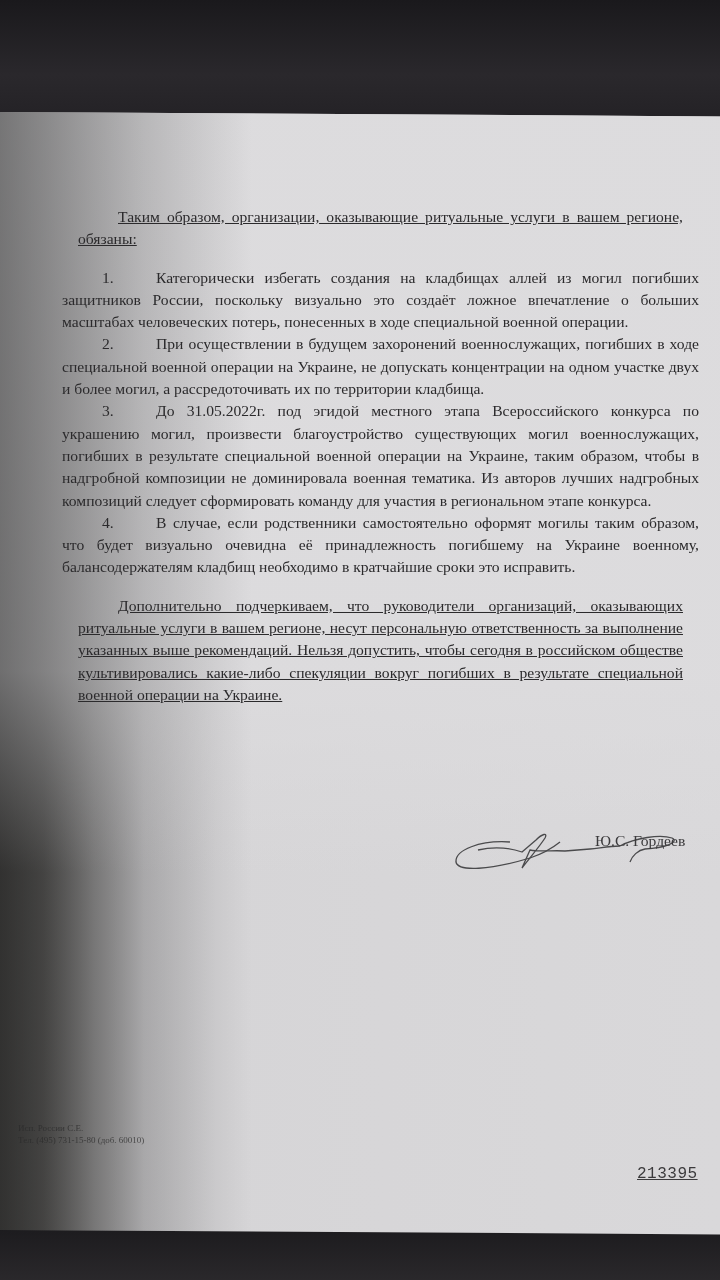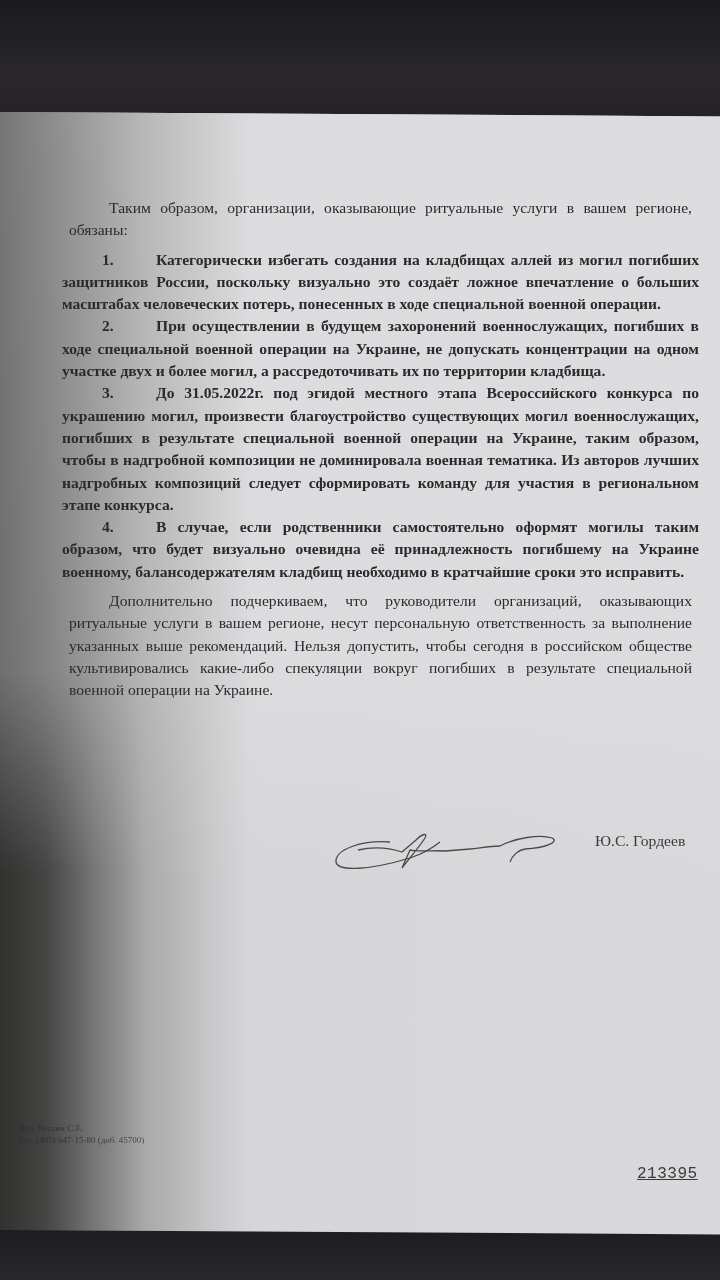--- a/index.html
+++ b/index.html
@@ -30,25 +30,25 @@
   .sheet::after {
     content: ""; position: absolute; left: 0; top: 0; width: 100%; height: 100%;
     background: linear-gradient(90deg, rgba(40,40,40,0.55) 0%, rgba(40,40,40,0.2) 20%, rgba(40,40,40,0) 35%);
     pointer-events: none;
   }
   .content {
     position: absolute; left: 62px; top: 190px; width: 637px;
     color: #2b2a2c; font-size: 15.6px; line-height: 22.3px;
     text-align: justify; z-index: 2;
   }
-  .content p { margin: 7px; text-indent: 40px; }
-  .item { margin: 0; text-indent: 40px; font-weight: bold; }
+  .content p { margin: 16px; text-indent: 40px; text-decoration: underline; }
+  .item { margin: 0; text-indent: 40px; }
   .item .num { display: inline-block; width: 54px; text-indent: 0; }
   .signature-block {
-    position: absolute; left: 330px; top: 820px; width: 360px; height: 60px; z-index: 2;
+    position: absolute; left: 330px; top: 820px; width: 360px; height: 60px; z-index: 2; text-align: right;
   }
   .signature-name {
     position: absolute; left: 265px; top: 12px;
     font-size: 15.6px; color: #3b3a3c; white-space: nowrap;
   }
   .footer {
     position: absolute; left: 18px; top: 1122px; z-index: 2;
     font-size: 9px; line-height: 12px; color: #2a2a2a; opacity: 0.75;
   }
   .docnum {
@@ -85,16 +85,16 @@
   <svg width="240" height="60" viewBox="0 0 240 60">
     <path d="M60 22 C30 20, 5 30, 6 42 C8 52, 40 50, 80 38 C95 33, 105 26, 110 22" fill="none" stroke="#4a4a4c" stroke-width="1.3"></path>
     <path d="M28 30 C45 26, 60 28, 72 32 L86 20 C92 14, 98 12, 95 18 C90 26, 78 40, 72 48 L80 30 C90 32, 105 30, 115 31 L140 29 C150 28, 160 26, 170 26" fill="none" stroke="#4a4a4c" stroke-width="1.3"></path>
     <path d="M170 26 C185 18, 210 14, 222 18 C230 22, 215 28, 195 29 C188 30, 182 36, 180 42" fill="none" stroke="#4a4a4c" stroke-width="1.3"></path>
   </svg>
   <span class="signature-name">Ю.С. Гордеев</span>
 </div>
 
 <div class="footer">
   <div>Исп. России С.Е.</div>
-  <div>Тел. (495) 647-15-80 (доб. 45700)</div>
+  <div>Тел. (495) 731-15-80 (доб. 60010)</div>
 </div>
 
 <div class="docnum">213395</div>
 
 </body></html>

